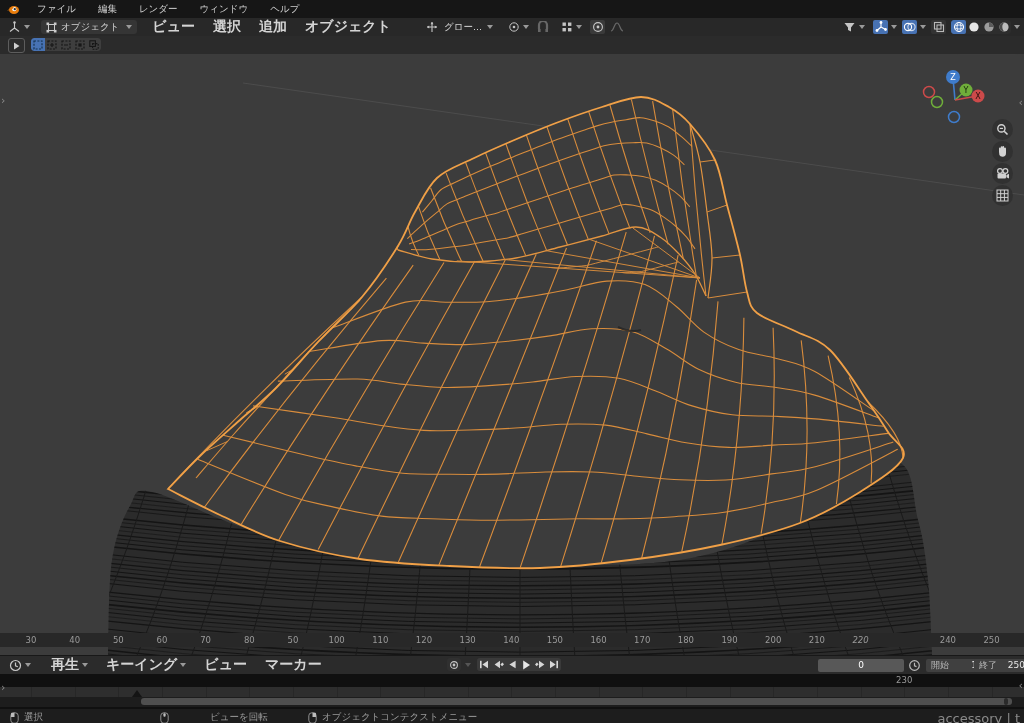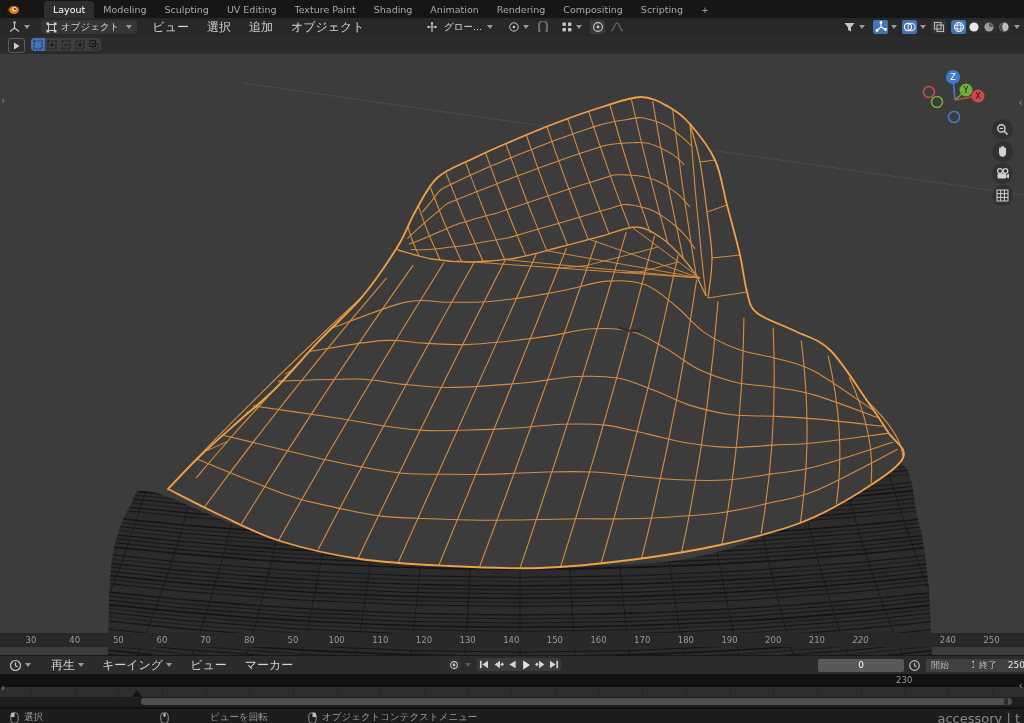--- a/index.html
+++ b/index.html
@@ -10,21 +10,21 @@
   
   #topbar{left:0;top:0;width:1024px;height:18px;background:#161616;display:flex;align-items:center;}
   #topbar .logo{width:14px;height:14px;margin:0 6px 0 6px;}
   .tmenu{font-size:9.5px;color:#cfcfcf;padding:0 11px;line-height:18px;white-space:nowrap;}
   .wtab{font-size:9.5px;color:#a9a9a9;padding:2px 9px;margin-top:2px;line-height:14px;border-radius:4px 4px 0 0;white-space:nowrap;}
   .wtab.active{background:#2e2e2e;color:#ffffff;}
   #tabs{display:flex;margin-left:18px;}
   
   #hdr3d{left:0;top:18px;width:1024px;height:18px;background:#282828;border-bottom:1px solid #1d1d1d;display:flex;align-items:center;}
   .hbtn{display:flex;align-items:center;height:14px;margin-left:4px;padding:0 3px;border-radius:3px;background:#353535;}
-  .hmenu{font-size:12px;color:#d4d4d4;padding:0 9px;white-space:nowrap;}
+  .hmenu{font-size:14px;color:#d4d4d4;padding:0 9px;white-space:nowrap;font-weight:bold;}
   .carat{width:0;height:0;border-left:3px solid transparent;border-right:3px solid transparent;border-top:4px solid #9a9a9a;display:inline-block;margin-left:3px;}
   .dim{opacity:.38;}
   .hlabel{font-size:9.5px;color:#d4d4d4;margin:0 2px;white-space:nowrap;}
   .iconbox{width:15px;height:14px;display:flex;align-items:center;justify-content:center;border-radius:2px;}
   .iconbox.blue{background:#4772b3;}
   .igap{width:5px;}
   
   #toolstrip{left:0;top:36px;width:1024px;height:18px;background:#2b2b2b;border-bottom:1px solid #232323;}
   .selseg{width:14px;height:13px;display:flex;align-items:center;justify-content:center;background:#3e3e3e;}
   .selseg.first{border-radius:3px 0 0 3px;}
@@ -55,32 +55,26 @@
 </head>
 <body>
 
 <div id="topbar" class="abs">
   <svg class="logo" viewBox="0 0 14 14">
     <ellipse cx="8" cy="8" rx="5" ry="4" fill="#e87d0d"></ellipse>
     <circle cx="8.3" cy="7.2" r="2.1" fill="#f4f4f4"></circle>
     <circle cx="8.8" cy="7.2" r="1.1" fill="#22313f"></circle>
     <path d="M1,9 L6,4.5 L8,6 Z" fill="#e87d0d"></path>
   </svg>
-  <div id="tabs">
-      <div class="wtab active">Layout</div>
-      <div class="wtab">Modeling</div>
-      <div class="wtab">Sculpting</div>
-      <div class="wtab">UV Editing</div>
-      <div class="wtab">Texture Paint</div>
-      <div class="wtab">Shading</div>
-      <div class="wtab">Animation</div>
-      <div class="wtab">Rendering</div>
-      <div class="wtab">Compositing</div>
-      <div class="wtab">Scripting</div>
-      <div class="wtab">+</div>
+  <div id="topmenus" style="display:flex;">
+      <div class="tmenu">ファイル</div>
+      <div class="tmenu">編集</div>
+      <div class="tmenu">レンダー</div>
+      <div class="tmenu">ウィンドウ</div>
+      <div class="tmenu">ヘルプ</div>
     </div>
 </div>
 
 <div id="hdr3d" class="abs">
   <div class="hbtn" style="margin-left:5px;background:none;">
     <svg width="13" height="12" viewBox="0 0 13 12">
       <path d="M6.5,1 L6.5,7 M6.5,7 L2,10.5 M6.5,7 L11,10.5" stroke="#c9c9c9" stroke-width="1.1" fill="none"></path>
       <circle cx="6.5" cy="1.5" r="1.2" fill="#c9c9c9"></circle>
     </svg>
     <span class="carat"></span>

